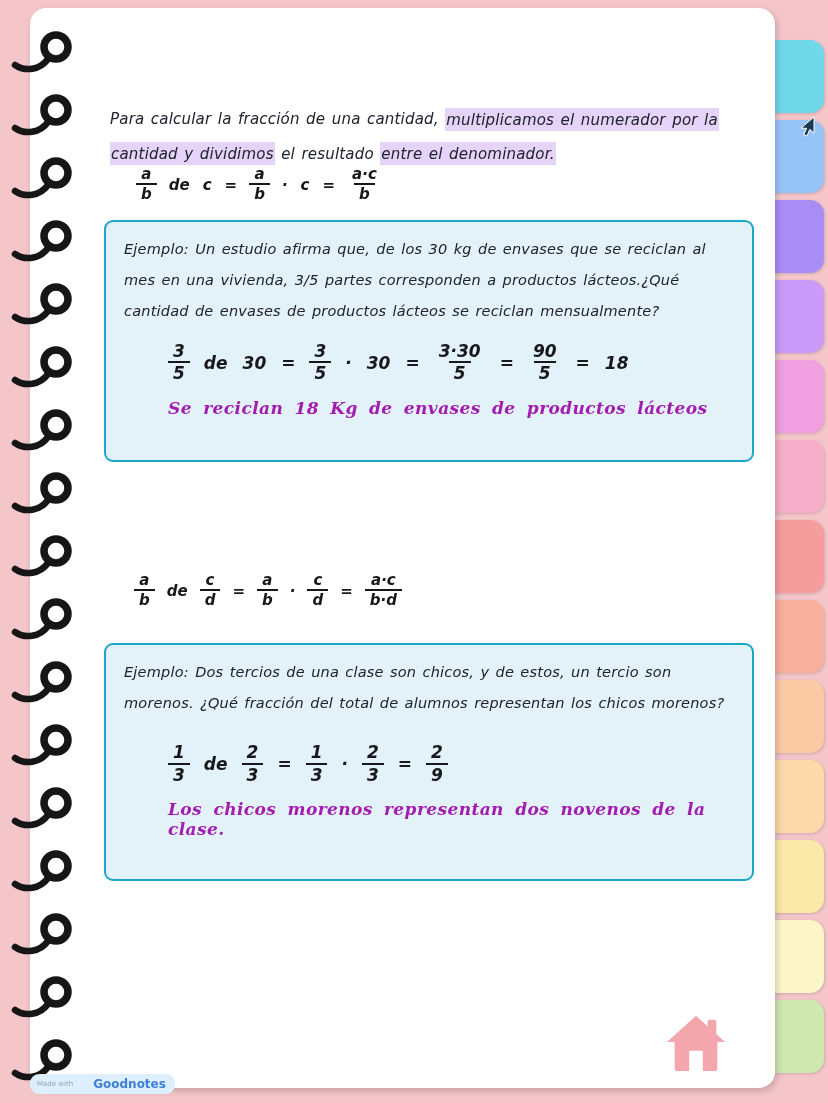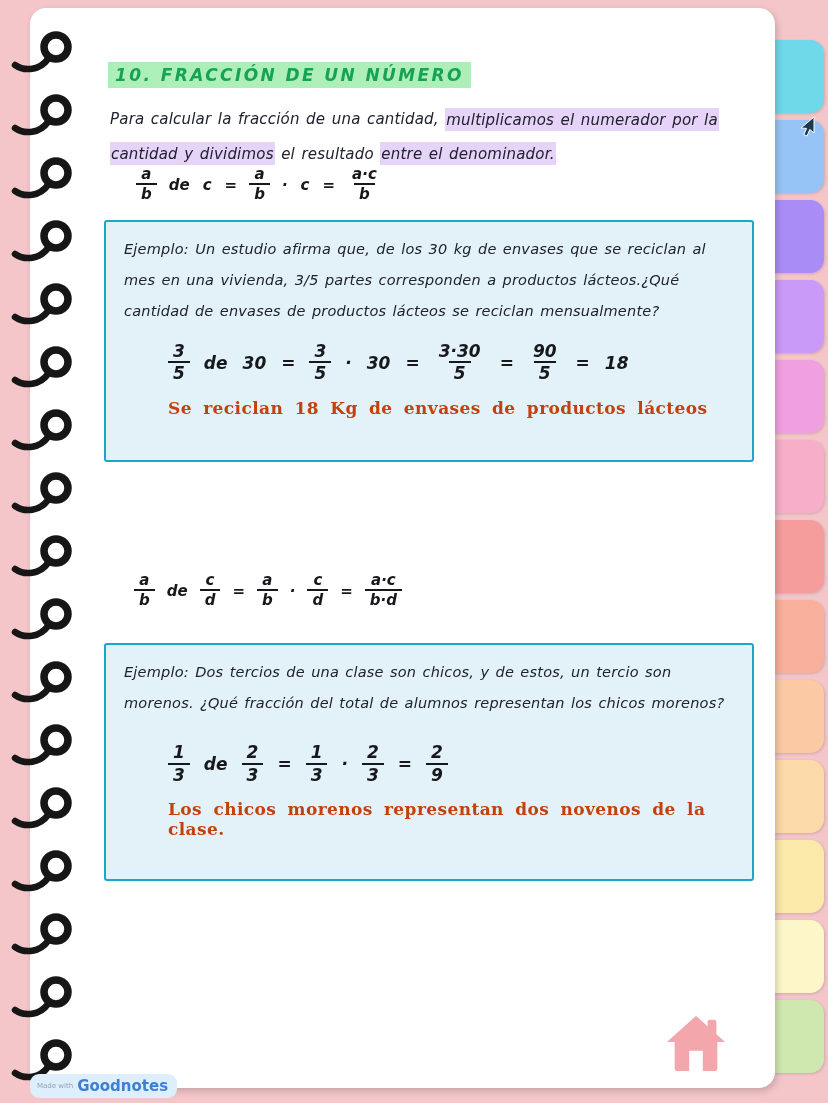--- a/index.html
+++ b/index.html
@@ -43,39 +43,39 @@
   .formula .frac{display:inline-flex;flex-direction:column;align-items:center;line-height:1.15;}
   .formula .frac .num{padding:0 5px;}
   .formula .frac .den{border-top:2.2px solid currentColor;padding:1px 5px 0;}
   .formula .tok{padding:0 1px;}
   .formula.size-s{font-size:15px;}
   .formula.size-m{font-size:17px;gap:13px;}
   #formula10{position:absolute;left:106px;top:158px;}
   #formula11{position:absolute;left:104px;top:564px;}
   .example-box{
     position:absolute;border:2.5px solid var(--box-border);background:var(--box-bg);
-    border-radius:3px;padding:12px 18px;width:650px;
+    border-radius:9px;padding:12px 18px;width:650px;
   }
   #box10{left:74px;top:212px;height:242px;}
   #box11{left:74px;top:635px;height:238px;}
   .example-text{font-size:14.5px;line-height:2.15;}
   .ex-formula{margin:14px 0 0 44px;}
   #box11 .ex-formula{margin-top:24px;}
   .conclusion{
-    font-family:"DejaVu Serif",serif;font-weight:600;
-    font-size:17px;letter-spacing:.4px;word-spacing:5px;color:#c2410c;
+    font-family:"DejaVu Serif",serif;font-style:italic;font-weight:600;
+    font-size:17px;letter-spacing:.4px;word-spacing:5px;color:#a21caf;
     margin:14px 0 0 44px !important;
   }
   .home{position:absolute;right:48px;bottom:14px;width:62px;height:62px;}
   .watermark{
     position:absolute;left:30px;top:1074px;z-index:6;background:#ddeffc;
-    border-radius:9px;padding:3px 9px 3px 7px;display:flex;align-items:center;gap:4px;
+    border-radius:9px;padding:3px 9px 3px 7px;display:flex;align-items:center;gap:20px;
   }
   .wm-prefix{font-size:7px;color:#8fa3b8;}
-  .wm-brand{font-size:15px;color:#3e7fd6;font-weight:bold;}
+  .wm-brand{font-size:12px;color:#3e7fd6;font-weight:bold;}
   .cursor{position:absolute;left:796px;top:116px;z-index:7;width:20px;height:22px;}
 </style>
 </head>
 <body>
 
 <div class="tabs">
     <div class="tab" style="background: rgb(111, 217, 234);"></div>
     <div class="tab" style="background: rgb(151, 196, 247);"></div>
     <div class="tab" style="background: rgb(169, 140, 245);"></div>
     <div class="tab" style="background: rgb(201, 154, 247);"></div>
@@ -85,21 +85,20 @@
     <div class="tab" style="background: rgb(248, 176, 156);"></div>
     <div class="tab" style="background: rgb(251, 201, 164);"></div>
     <div class="tab" style="background: rgb(252, 217, 168);"></div>
     <div class="tab" style="background: rgb(251, 233, 169);"></div>
     <div class="tab" style="background: rgb(253, 246, 201);"></div>
     <div class="tab" style="background: rgb(207, 232, 176);"></div>
   </div>
 
 <div class="page">
 
-  <h2 class="section-title hl-title" id="title10">10. FRACCIÓN DE UN NÚMERO</h2>
 
   <p class="hand" id="intro10"><span>Para calcular la fracción de una cantidad, </span><span class="hl-purple">multiplicamos el numerador por la cantidad y dividimos</span><span> el resultado </span><span class="hl-purple">entre el denominador.</span></p>
 
   <div class="formula size-s" id="formula10">
       <span class="frac">
         <span class="num">a</span>
         <span class="den">b</span>
       </span>
       <span class="tok">de</span>
       <span class="tok">c</span>

